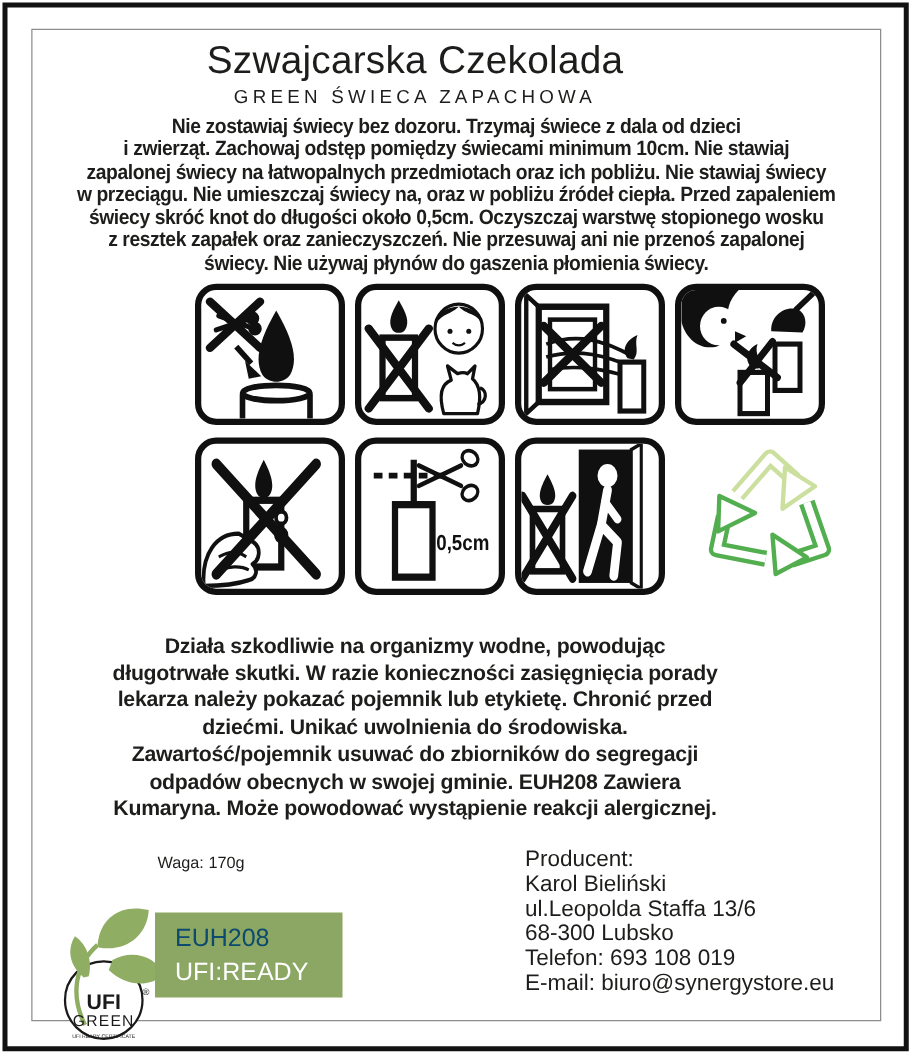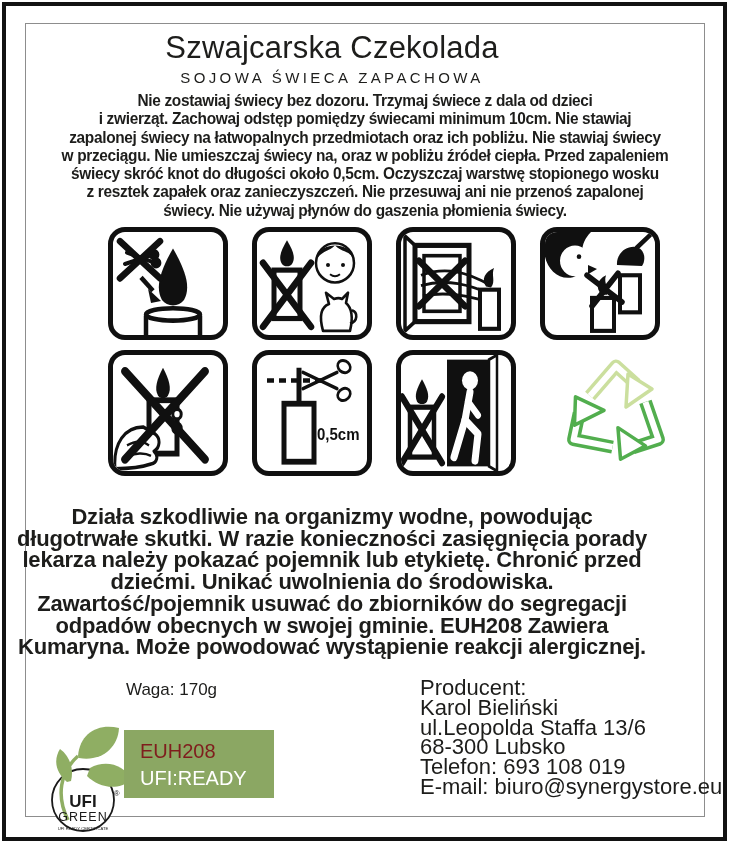--- a/index.html
+++ b/index.html
@@ -12,52 +12,52 @@
   .inner-frame{position:absolute;left:25px;top:23px;width:678px;height:792px;border:1px solid #8d8d8d;}
   .abs{position:absolute;left:0;width:664px;text-align:center;}
   .title{top:30px;font-size:31px;letter-spacing:.2px;}
   .subtitle{top:69px;font-size:15px;letter-spacing:3.4px;font-weight:400;}
   .usage{
     top:92px;left:15px;width:700px;font-size:16.6px;line-height:18.3px;
     font-weight:bold;letter-spacing:-.35px;white-space:pre-line;
     transform:scaleX(.93);transform-origin:50% 0;
   }
   .hazard{
-    top:506px;font-size:22px;line-height:21.7px;font-weight:bold;
+    top:506px;font-size:17px;line-height:21.7px;font-weight:bold;
     letter-spacing:-.2px;white-space:pre-line;
   }
   .picto-grid{position:absolute;left:108px;top:227px;width:540px;}
-  .picto-row{display:flex;gap:24px;align-items:center;}
+  .picto-row{display:flex;gap:8px;align-items:center;margin-left:48px;}
   .picto-row + .picto-row{margin-top:10px;}
   .picto{
     width:110px;height:103px;border:5px solid #101010;border-radius:17px;
     background:#fff;overflow:hidden;flex:none;
   }
   .picto-row.r2 .picto{height:116px;}
   .picto svg{display:block;width:100%;height:100%;}
   .recycle-wrap{width:140px;height:126px;margin-left:6px;flex:none;}
-  .details{position:absolute;left:126px;top:676px;font-size:17px;line-height:27px;text-align:center;}
+  .details{position:absolute;left:126px;top:676px;font-size:13px;line-height:27px;text-align:center;}
   .badge{
     position:absolute;left:124px;top:730px;width:150px;height:68px;background:#8ba763;
     box-sizing:border-box;padding:8px 0 0 16px;text-align:left;
   }
-  .badge .l1{color:#7f1d1d;font-size:20px;line-height:27px;}
+  .badge .l1{color:#0c4a6e;font-size:20px;line-height:27px;}
   .badge .l2{color:#ffffff;font-size:20px;line-height:27px;}
-  .producer{position:absolute;left:420px;top:678px;font-size:22px;line-height:19.8px;white-space:pre-line;text-align:left;}
+  .producer{position:absolute;left:420px;top:678px;font-size:18px;line-height:19.8px;white-space:pre-line;text-align:left;}
   .logo-wrap{position:absolute;left:30px;top:720px;width:115px;height:132px;text-align:right;}
   .logo-wrap svg{display:block;width:100%;height:100%;}
 </style>
 </head>
 <body>
 
 <div class="outer-frame"></div>
 <div class="inner-frame"></div>
 
 <div class="abs title">Szwajcarska Czekolada</div>
-<div class="abs subtitle">SOJOWA ŚWIECA ZAPACHOWA</div>
+<div class="abs subtitle">GREEN ŚWIECA ZAPACHOWA</div>
 
 <div class="abs usage">Nie zostawiaj świecy bez dozoru. Trzymaj świece z dala od dzieci
 i zwierząt. Zachowaj odstęp pomiędzy świecami minimum 10cm. Nie stawiaj
 zapalonej świecy na łatwopalnych przedmiotach oraz ich pobliżu. Nie stawiaj świecy
 w przeciągu. Nie umieszczaj świecy na, oraz w pobliżu źródeł ciepła. Przed zapaleniem
 świecy skróć knot do długości około 0,5cm. Oczyszczaj warstwę stopionego wosku
 z resztek zapałek oraz zanieczyszczeń. Nie przesuwaj ani nie przenoś zapalonej
 świecy. Nie używaj płynów do gaszenia płomienia świecy.</div>
 
 <div class="picto-grid">

